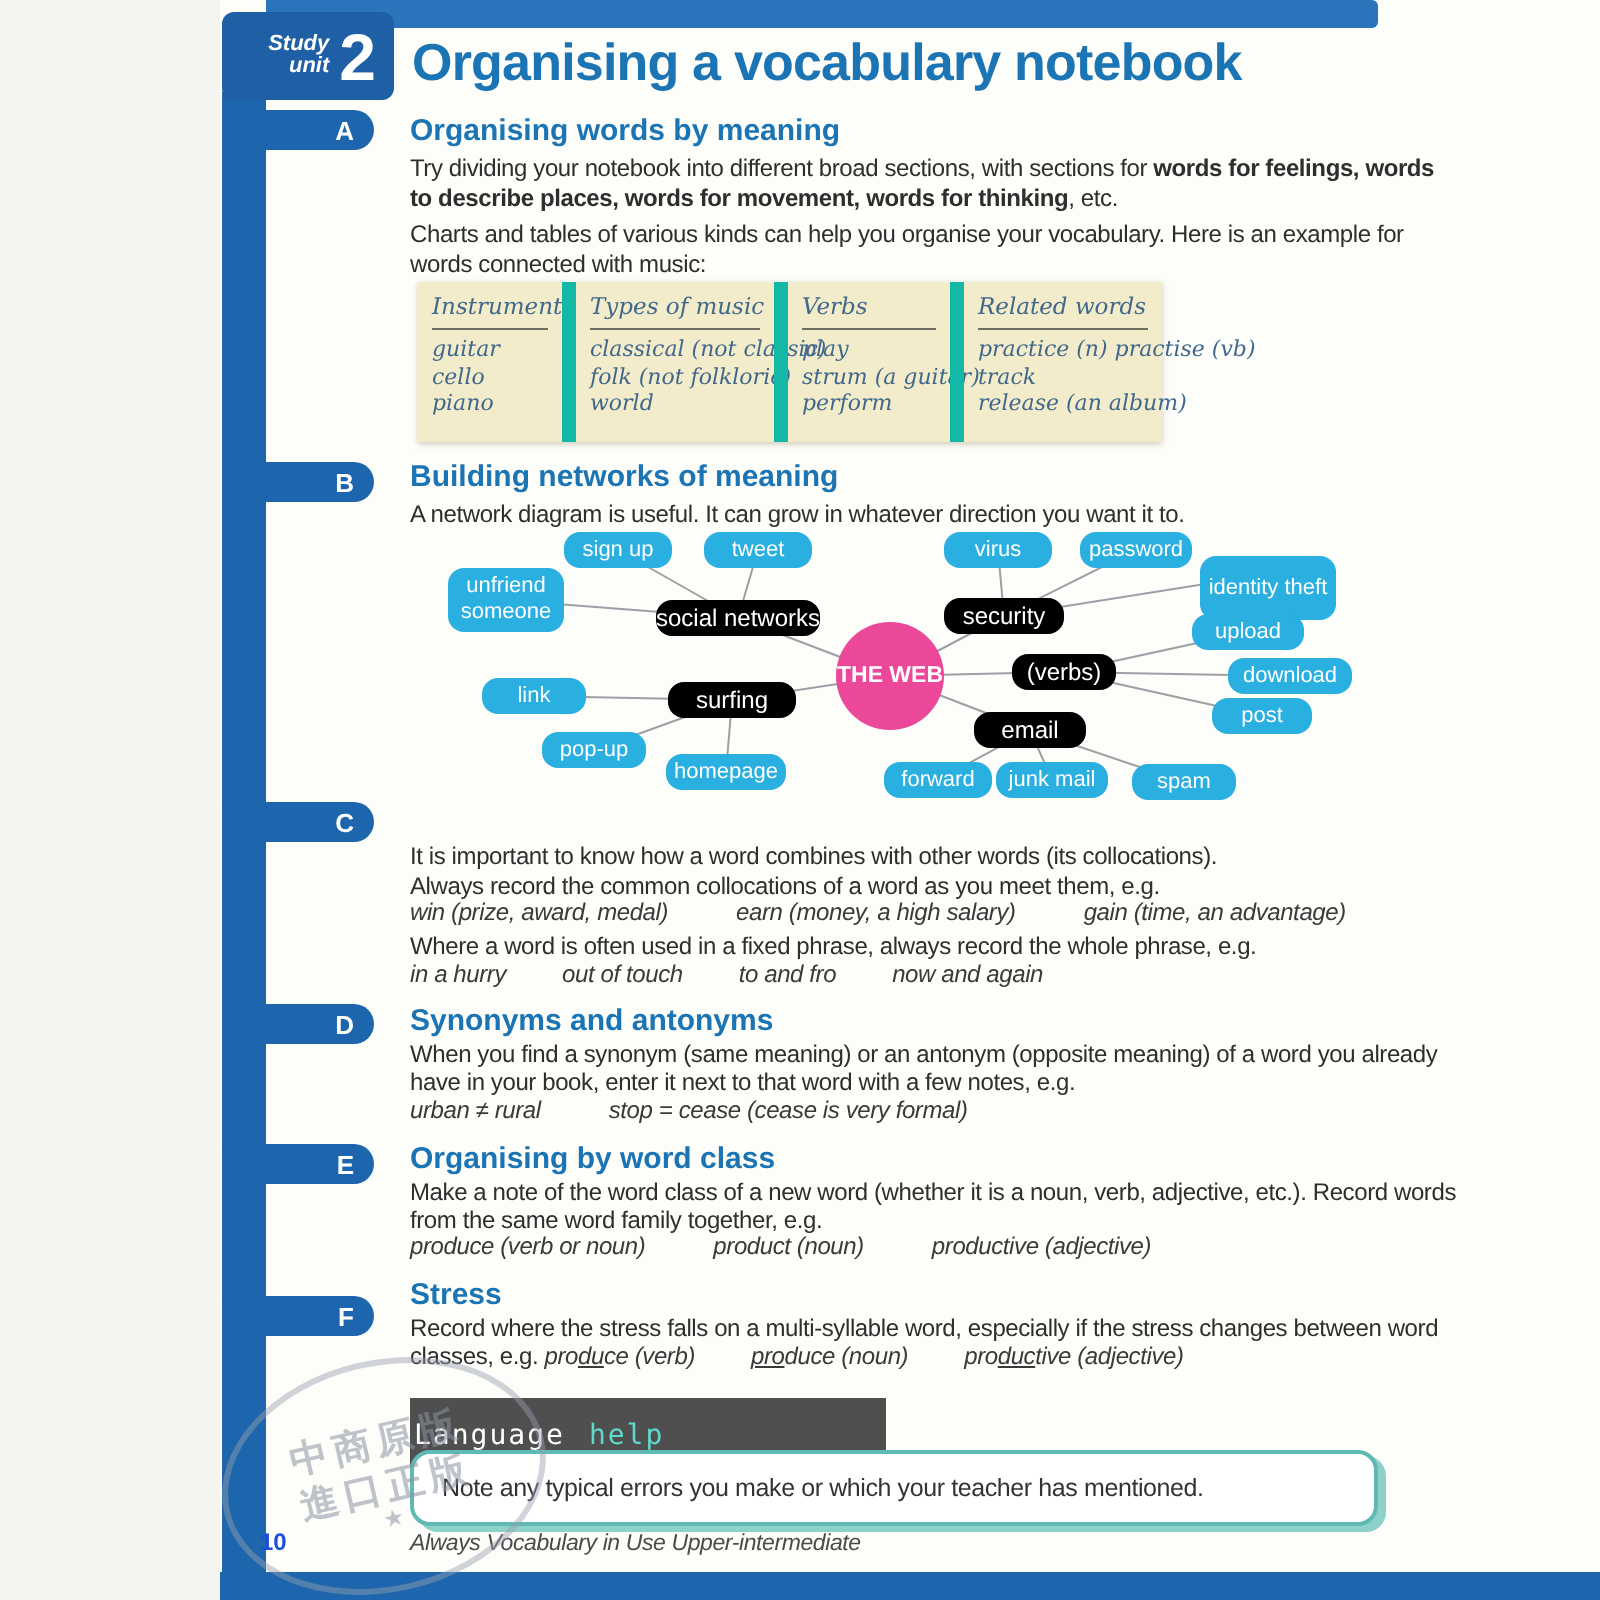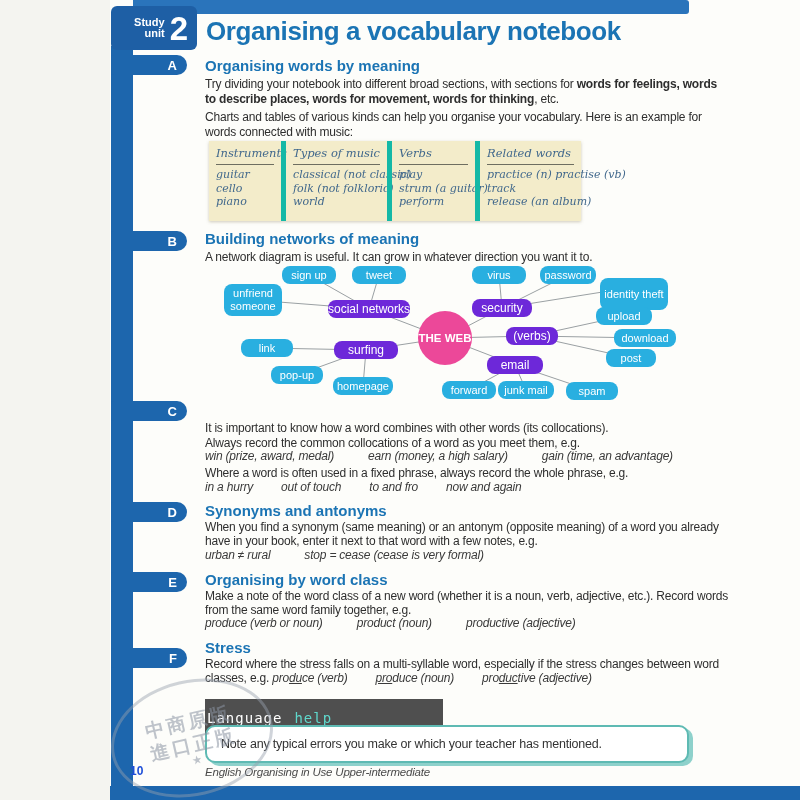--- a/index.html
+++ b/index.html
@@ -3,47 +3,47 @@
 <meta charset="utf-8">
 <style>
   html,body{margin:0;padding:0;}
   .screen{position:relative;width:800px;height:800px;background:#f4f4f0;overflow:hidden;
           font-family:"Liberation Sans",sans-serif;color:#2e2e2e;}
   .page{position:absolute;left:110px;top:0;width:690px;height:786px;background:#fdfdfa;}
   .bottom-strip{position:absolute;left:110px;top:786px;width:690px;height:14px;background:#1d66ad;}
   .top-band{position:absolute;left:133px;top:0;width:556px;height:14px;background:#2a74bb;border-radius:0 3px 3px 0;}
   .badge{position:absolute;left:111px;top:6px;width:86px;height:44px;background:#1e5fa5;border-radius:6px;
          display:flex;align-items:center;justify-content:flex-end;padding-right:9px;box-sizing:border-box;color:#fff;z-index:2;}
-  .badge .lbl{text-align:right;font-size:11px;font-weight:bold;line-height:11px;margin-right:5px;}
+  .badge .lbl{text-align:right;font-size:11px;font-weight:bold;line-height:11px;margin-right:5px;font-style:italic;}
   .badge .num{font-size:33px;font-weight:bold;line-height:33px;}
   .spine{position:absolute;left:111px;top:46px;width:22px;height:740px;background:#1d66ad;}
   .tab{position:absolute;left:111px;width:76px;height:20px;background:#1d66ad;border-radius:3px 10px 10px 3px;
        color:#fff;font-weight:bold;font-size:13px;display:flex;align-items:center;justify-content:flex-end;
        padding-right:10px;box-sizing:border-box;z-index:2;}
   .title{position:absolute;left:206px;top:16px;font-size:26px;font-weight:bold;color:#1b74b4;letter-spacing:-0.4px;}
   .h{position:absolute;left:205px;font-size:15px;font-weight:bold;color:#1b74b4;white-space:nowrap;}
   .ln{position:absolute;left:205px;font-size:12px;line-height:15px;white-space:nowrap;color:#2e2e2e;letter-spacing:-0.2px;}
   .b{font-weight:bold;}
   .ex{font-style:italic;color:#3a3a3a;}
   .gap28{margin-right:28px;} .gap34{margin-right:34px;}
   .u{text-decoration:underline;}
   
   .music-table{position:absolute;left:209px;top:141px;width:372px;height:80px;background:#f3ecca;
                display:flex;box-shadow:0 1px 3px rgba(120,110,70,0.35);}
   .mt-col{box-sizing:border-box;padding:3px 7px 0 7px;font-family:"DejaVu Serif",serif;font-style:italic;color:#41688c;}
-  .mt-col + .mt-col{border-left:5px solid #14b8a6;}
+  .mt-col + .mt-col{border-left:7px solid #14b8a6;}
   .mt-head{font-size:11.5px;border-bottom:1px solid #6e6e60;padding:2px 0 4px 0;margin-bottom:3px;white-space:nowrap;}
   .mt-word{font-size:11px;line-height:13.5px;white-space:nowrap;}
   
   .diagram{position:absolute;left:190px;top:262px;width:500px;height:145px;}
   .diagram svg{position:absolute;left:0;top:0;}
   .node{position:absolute;border-radius:8px;color:#fff;font-size:11px;line-height:13px;display:flex;align-items:center;
         justify-content:center;text-align:center;padding:1px 4px;box-sizing:border-box;white-space:nowrap;}
   .leaf{background:#29afe0;}
-  .hub{background:#6d28d9;font-size:12px;}
+  .hub{background:#000000;font-size:12px;}
   .web{position:absolute;border-radius:50%;background:#ec4899;color:#fff;font-weight:bold;font-size:11.5px;
        display:flex;align-items:center;justify-content:center;}
   
   .lh-header{position:absolute;left:205px;top:699px;width:238px;height:38px;background:#4f4f4f;
              font-family:"DejaVu Sans Mono",monospace;font-size:14px;display:flex;align-items:center;
              padding-left:2px;box-sizing:border-box;letter-spacing:1px;}
   .lh-header .w1{color:#fff;} .lh-header .w2{color:#5fd8cc;margin-left:12px;}
   .lh-note{position:absolute;left:205px;top:725px;width:484px;height:38px;background:#fff;border:2px solid #5ebab3;
            border-radius:10px;box-shadow:4px 3px 0 0 #8ed1cb;display:flex;align-items:center;
            padding:0 14px;box-sizing:border-box;font-size:12.5px;color:#333;letter-spacing:-0.2px;white-space:nowrap;}
@@ -210,20 +210,20 @@
 
   <div class="lh-header">
     <span class="w1">Language</span>
     <span class="w2">help</span>
   </div>
   <div class="lh-note">
     <span>Note any typical errors you make or which your teacher has mentioned.</span>
   </div>
 
   <div class="pageno">10</div>
-  <div class="footer">English Organising in Use Upper-intermediate</div>
+  <div class="footer">Always Vocabulary in Use Upper-intermediate</div>
 
   <div class="stamp">
     <div class="s1">中商原版</div>
     <div class="s2">進口正版</div>
     <div class="star">★</div>
   </div>
 </div>
 
 </body></html>

